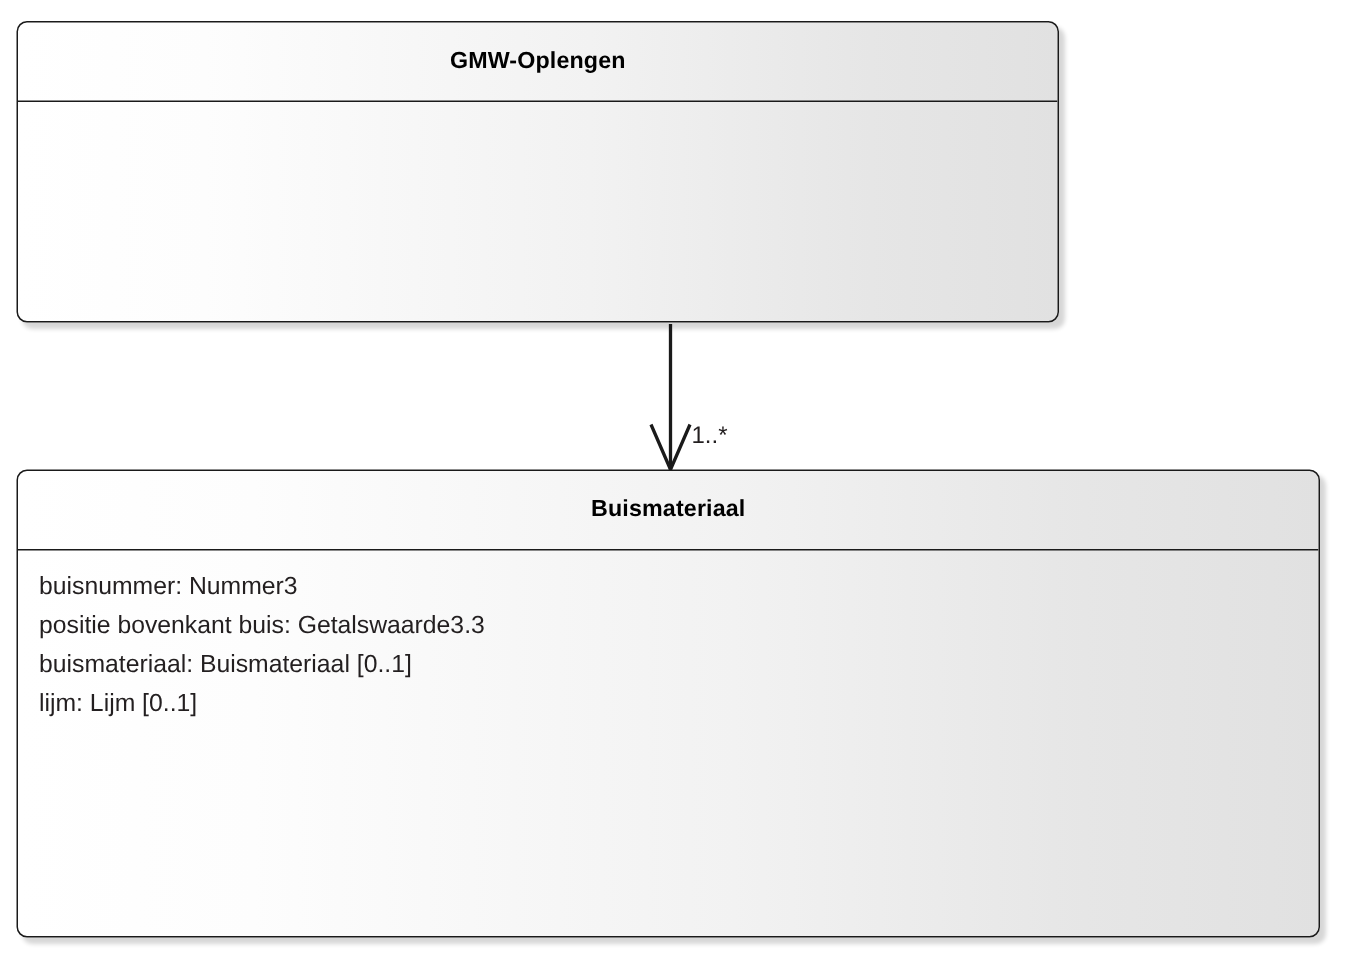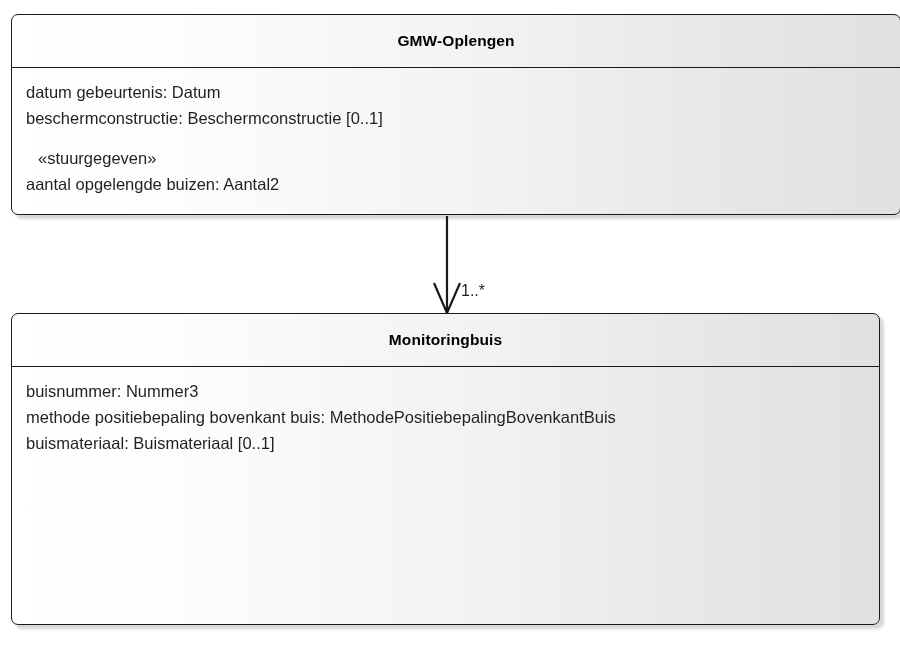--- a/index.html
+++ b/index.html
@@ -86,47 +86,42 @@
     font-size: 16px;
     color: #231f20;
     white-space: nowrap;
   }
 </style>
 </head>
 <body>
 
 <div id="canvas">
 
-  <div class="uml-class" id="class-gmw-oplengen" style="left:11px; top:14px; width:890px; height:201px;">
+  <div class="uml-class" id="class-gmw-oplengen" style="left:11px; top:14px; width:695px; height:201px;">
 
     <div class="uml-header">
       <span class="uml-title">GMW-Oplengen</span>
     </div>
 
-    <div class="uml-body">
-      <div class="uml-attr">datum gebeurtenis: Datum</div>
-      <div class="uml-attr">beschermconstructie: Beschermconstructie [0..1]</div>
-      <div class="uml-attr stereotype spacer-before">«stuurgegeven»</div>
-      <div class="uml-attr">aantal opgelengde buizen: Aantal2</div>
-    </div>
   </div>
 
   <svg id="connector" viewBox="0 0 900 649">
     <line x1="447" y1="216" x2="447" y2="313" stroke="#1a1a1a" stroke-width="2.2"></line>
     <polyline points="434,283 447,313 460,283" fill="none" stroke="#1a1a1a" stroke-width="2.2" stroke-linejoin="miter" stroke-linecap="butt"></polyline>
   </svg>
 
   <span class="mult-label" style="left:461px; top:282px;">1..*</span>
 
   <div class="uml-class" id="class-monitoringbuis" style="left:11px; top:313px; width:869px; height:312px;">
 
     <div class="uml-header">
-      <span class="uml-title">Monitoringbuis</span>
+      <span class="uml-title">Buismateriaal</span>
     </div>
 
     <div class="uml-body">
       <div class="uml-attr">buisnummer: Nummer3</div>
-      <div class="uml-attr">methode positiebepaling bovenkant buis: MethodePositiebepalingBovenkantBuis</div>
+      <div class="uml-attr">positie bovenkant buis: Getalswaarde3.3</div>
       <div class="uml-attr">buismateriaal: Buismateriaal [0..1]</div>
+      <div class="uml-attr">lijm: Lijm [0..1]</div>
     </div>
   </div>
 
 </div>
 
 </body></html>

